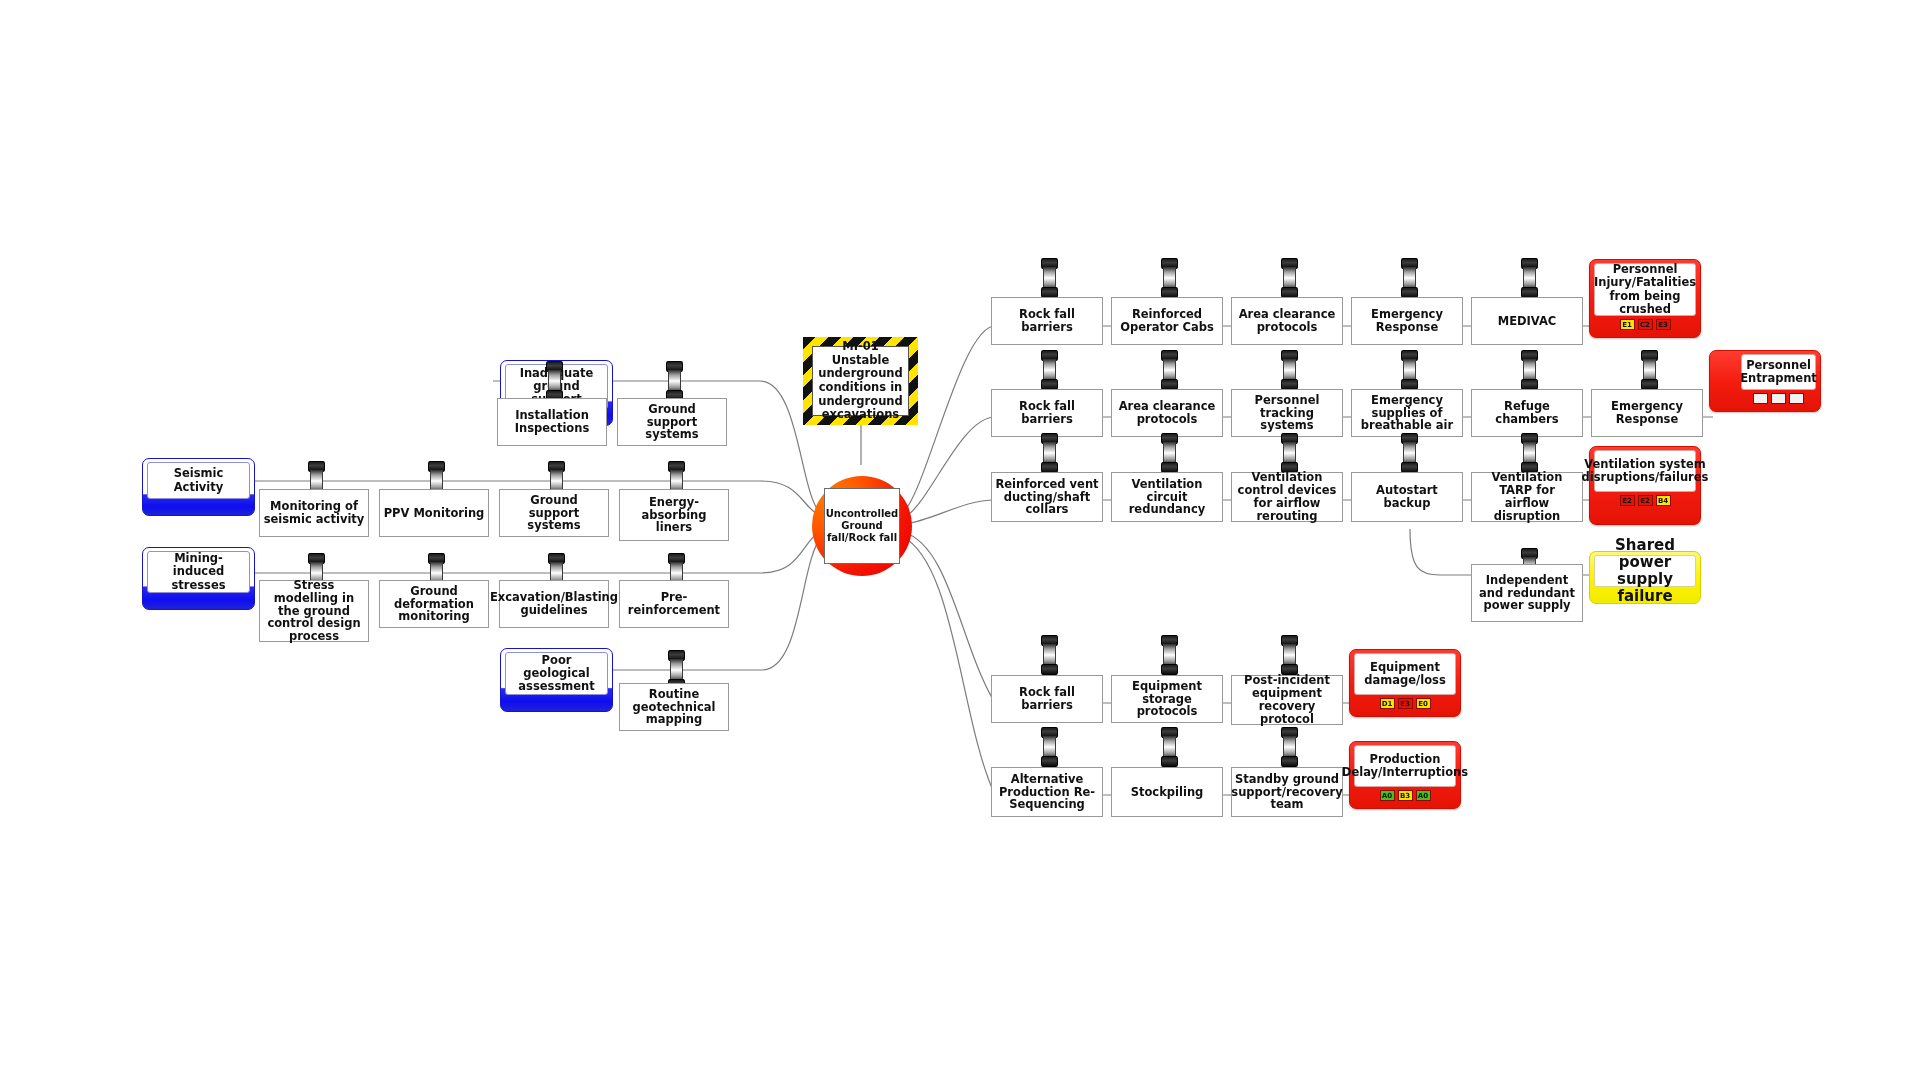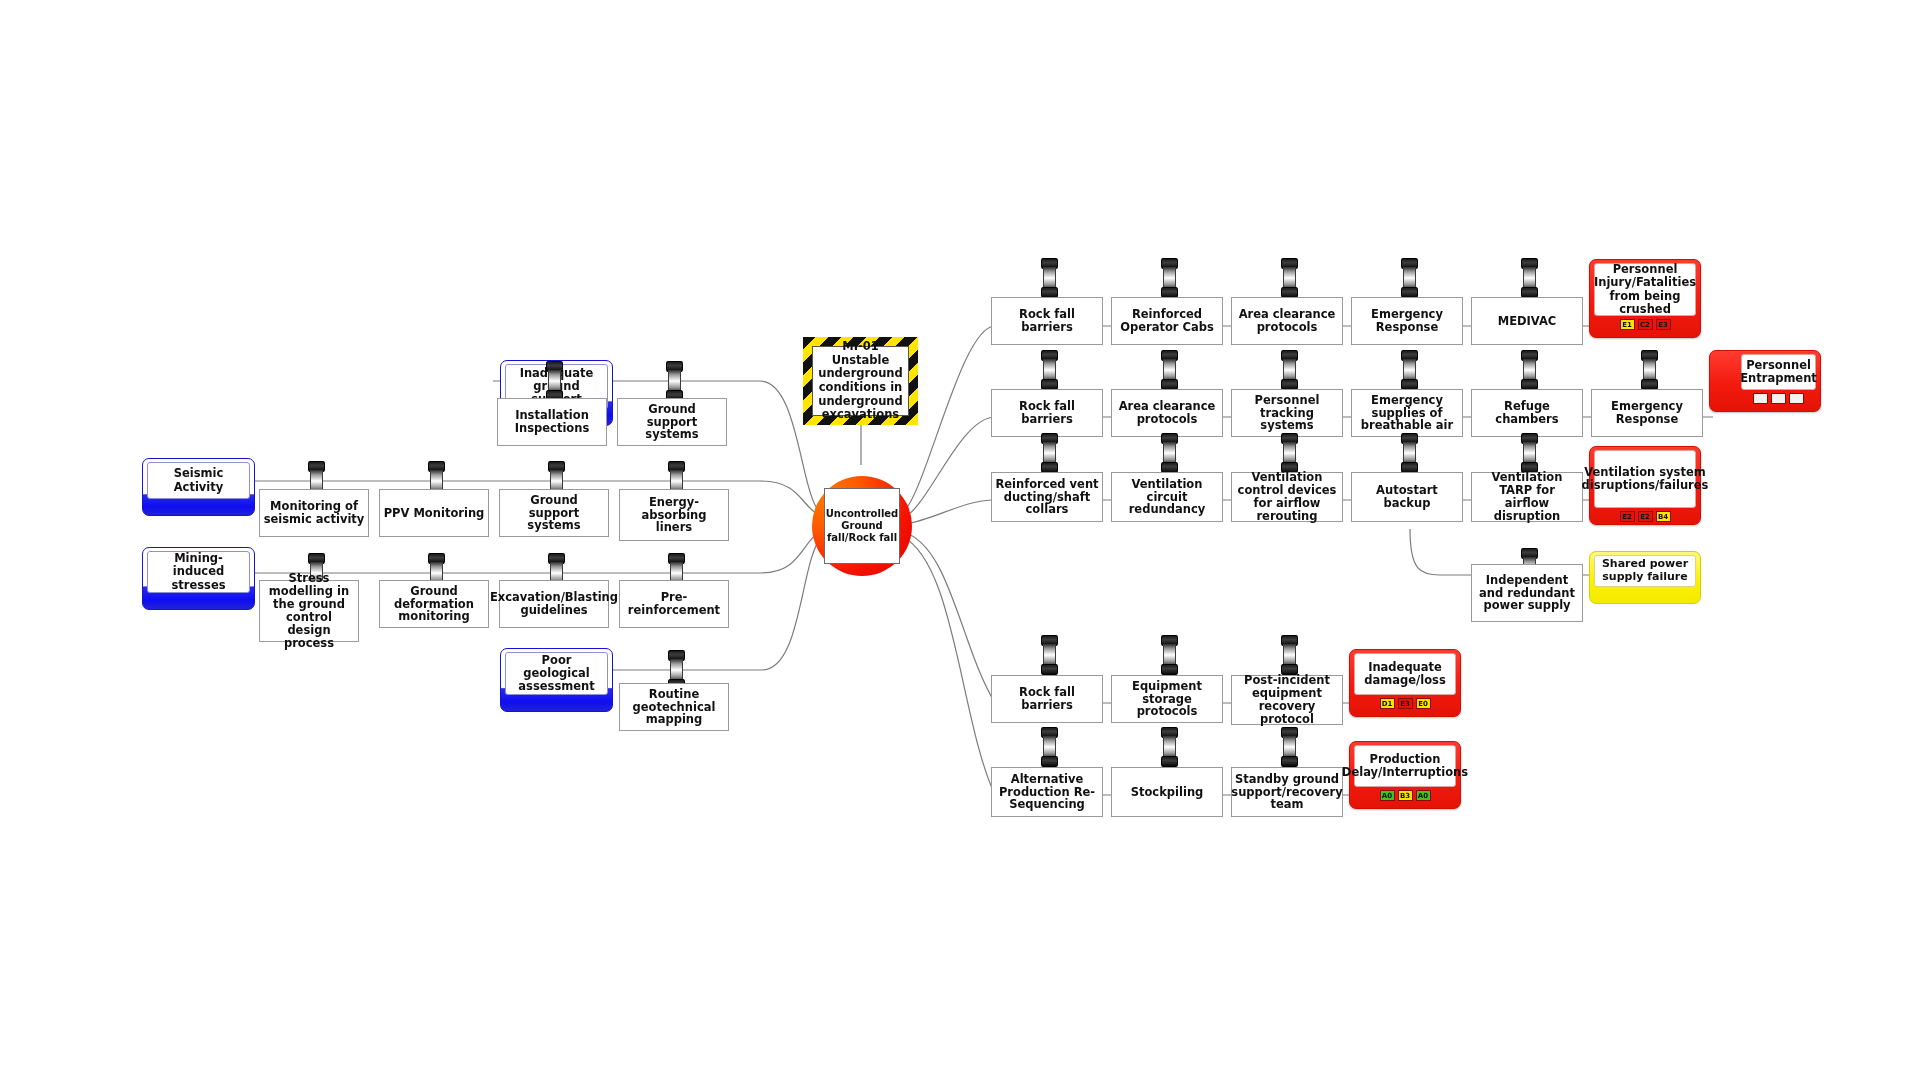--- a/index.html
+++ b/index.html
@@ -35,21 +35,21 @@
   .badges{height:16px;display:flex;align-items:center;justify-content:center;gap:3px;}
   .badge{min-width:15px;height:11px;font-size:7px;font-weight:bold;line-height:11px;
      text-align:center;border:1px solid #8a0a00;box-sizing:border-box;padding:0 1px;color:#111;}
 
   
   .yellow-wrap{position:absolute;box-sizing:border-box;border-radius:7px;
      background:linear-gradient(to bottom,#fdf87a 0%,#fbf200 55%,#f3eb00 100%);
      border:1px solid #d8d000;padding:3px 4px 16px 4px;}
   .yellow-inner{width:100%;height:100%;background:#fff;border:1px solid #d9d48f;
      border-radius:3px;display:flex;align-items:center;justify-content:center;
-     text-align:center;font-size:11px;font-weight:bold;color:#111;
+     text-align:center;font-size:15px;font-weight:bold;color:#111;
      box-sizing:border-box;padding:2px;line-height:1.14;}
 
   
   .hazard{position:absolute;box-sizing:border-box;
      background:repeating-linear-gradient(135deg,#111 0 9px,#ffe400 9px 18px);
      padding:9px;}
   .hazard-inner{width:100%;height:100%;background:#fff;border:1px solid #555;
      display:flex;align-items:center;justify-content:center;text-align:center;
      font-size:11.5px;font-weight:bold;color:#111;line-height:1.18;box-sizing:border-box;
      padding:2px;}
@@ -165,21 +165,21 @@
       <div class="shaft"></div>
       <div class="cap b"></div>
     </div>
   <div class="node ctrl" style="left:619px;top:489px;width:110px;height:52px;">Energy-absorbing liners</div>
 
   <div class="barrier" style="left:308px;top:553px;">
     <div class="cap t"></div>
       <div class="shaft"></div>
       <div class="cap b"></div>
     </div>
-  <div class="node ctrl" style="left:259px;top:580px;width:100px;height:62px;">Stress modelling in the ground control design process</div>
+  <div class="node ctrl" style="left:259px;top:580px;width:110px;height:62px;">Stress modelling in the ground control design process</div>
   <div class="barrier" style="left:428px;top:553px;">
     <div class="cap t"></div>
       <div class="shaft"></div>
       <div class="cap b"></div>
     </div>
   <div class="node ctrl" style="left:379px;top:580px;width:110px;height:48px;">Ground deformation monitoring</div>
   <div class="barrier" style="left:548px;top:553px;">
     <div class="cap t"></div>
       <div class="shaft"></div>
       <div class="cap b"></div>
@@ -355,34 +355,34 @@
   <div class="conseq-wrap" style="left:1709px;top:350px;width:112px;height:62px;padding-left:31px;">
     <div class="conseq-inner" style="height:36px;">Personnel Entrapment</div>
     <div class="badges">
       <span class="badge" style="background:#f2f2f2"></span>
       <span class="badge" style="background:#f2f2f2"></span>
       <span class="badge" style="background:#f2f2f2"></span>
     </div>
   </div>
 
   <div class="conseq-wrap" style="left:1589px;top:446px;width:112px;height:79px;">
-    <div class="conseq-inner" style="height:58px;">Ventilation system disruptions/failures</div>
+    <div class="conseq-inner" style="height:42px;">Ventilation system disruptions/failures</div>
     <div class="badges">
       <span class="badge" style="background:#e41306">E2</span>
       <span class="badge" style="background:#e41306">E2</span>
       <span class="badge" style="background:#ffe400">B4</span>
     </div>
   </div>
 
   <div class="yellow-wrap" style="left:1589px;top:551px;width:112px;height:53px;">
     <div class="yellow-inner">Shared power supply failure</div>
   </div>
 
   <div class="conseq-wrap" style="left:1349px;top:649px;width:112px;height:68px;">
-    <div class="conseq-inner" style="height:42px;">Inadequate damage/loss</div>
+    <div class="conseq-inner" style="height:42px;">Equipment damage/loss</div>
     <div class="badges">
       <span class="badge" style="background:#ffe400">D1</span>
       <span class="badge" style="background:#e41306">E3</span>
       <span class="badge" style="background:#ffe400">E0</span>
     </div>
   </div>
 
   <div class="conseq-wrap" style="left:1349px;top:741px;width:112px;height:68px;">
     <div class="conseq-inner" style="height:42px;">Production Delay/Interruptions</div>
     <div class="badges">

